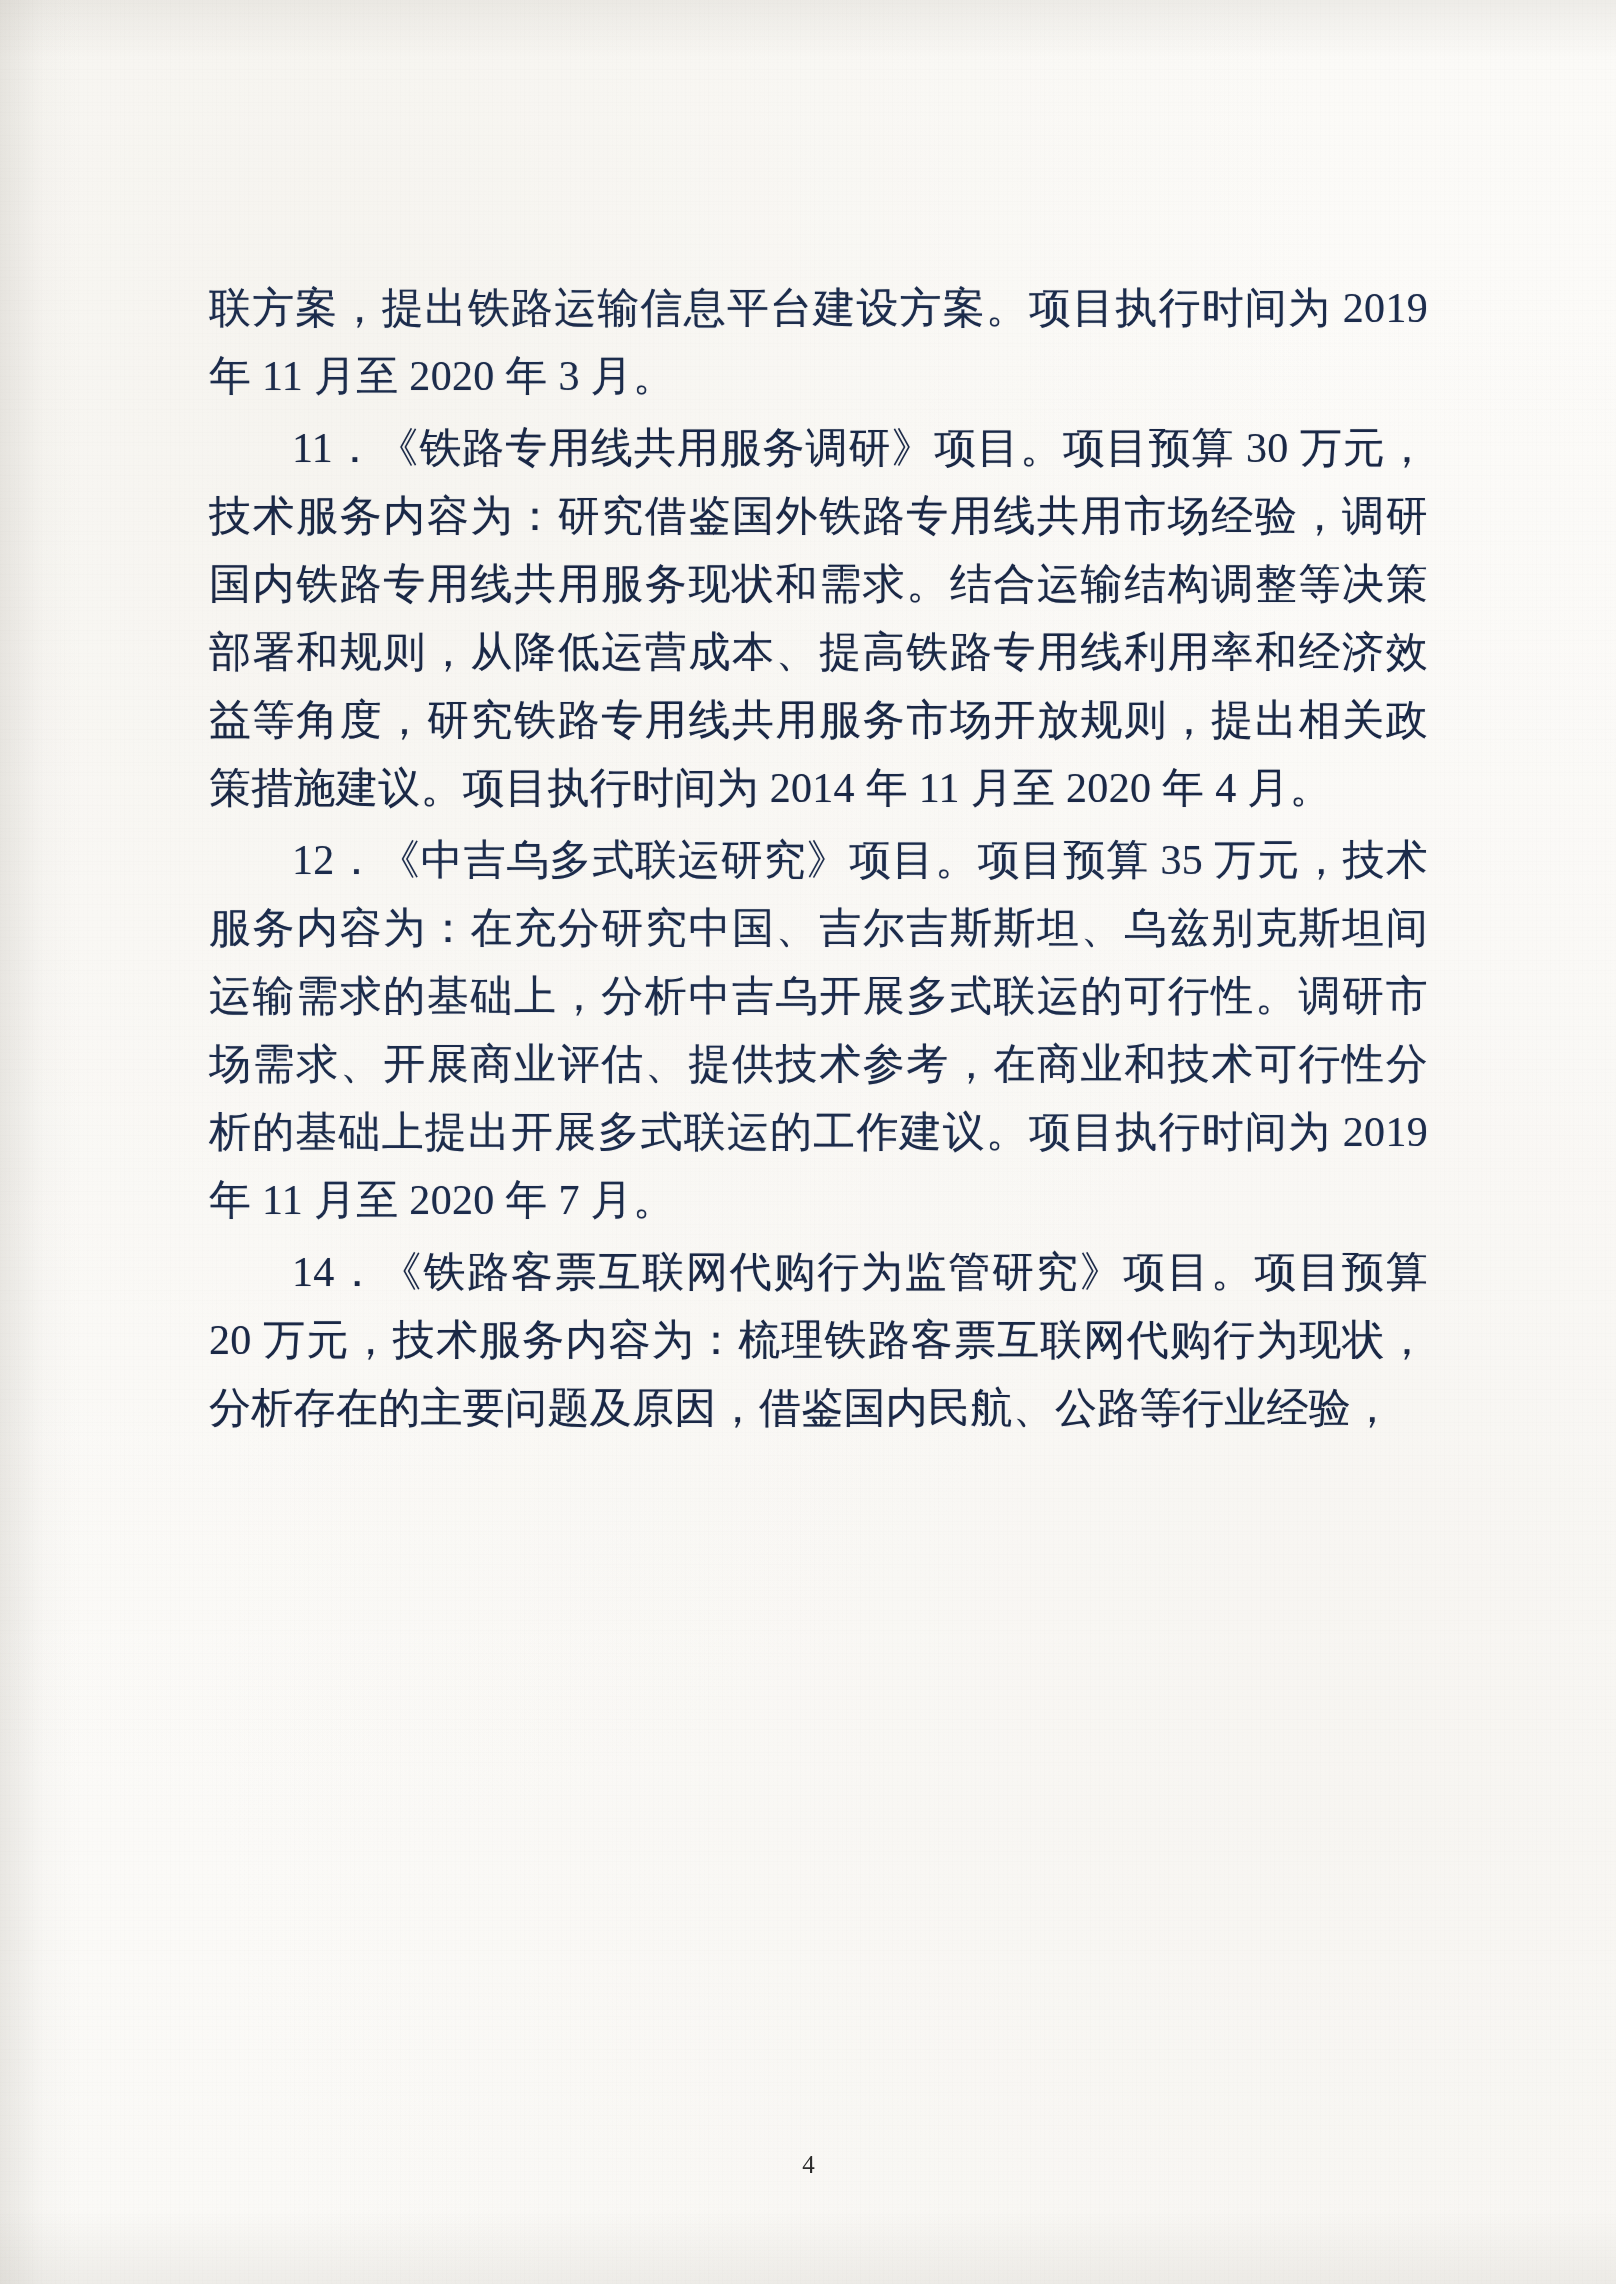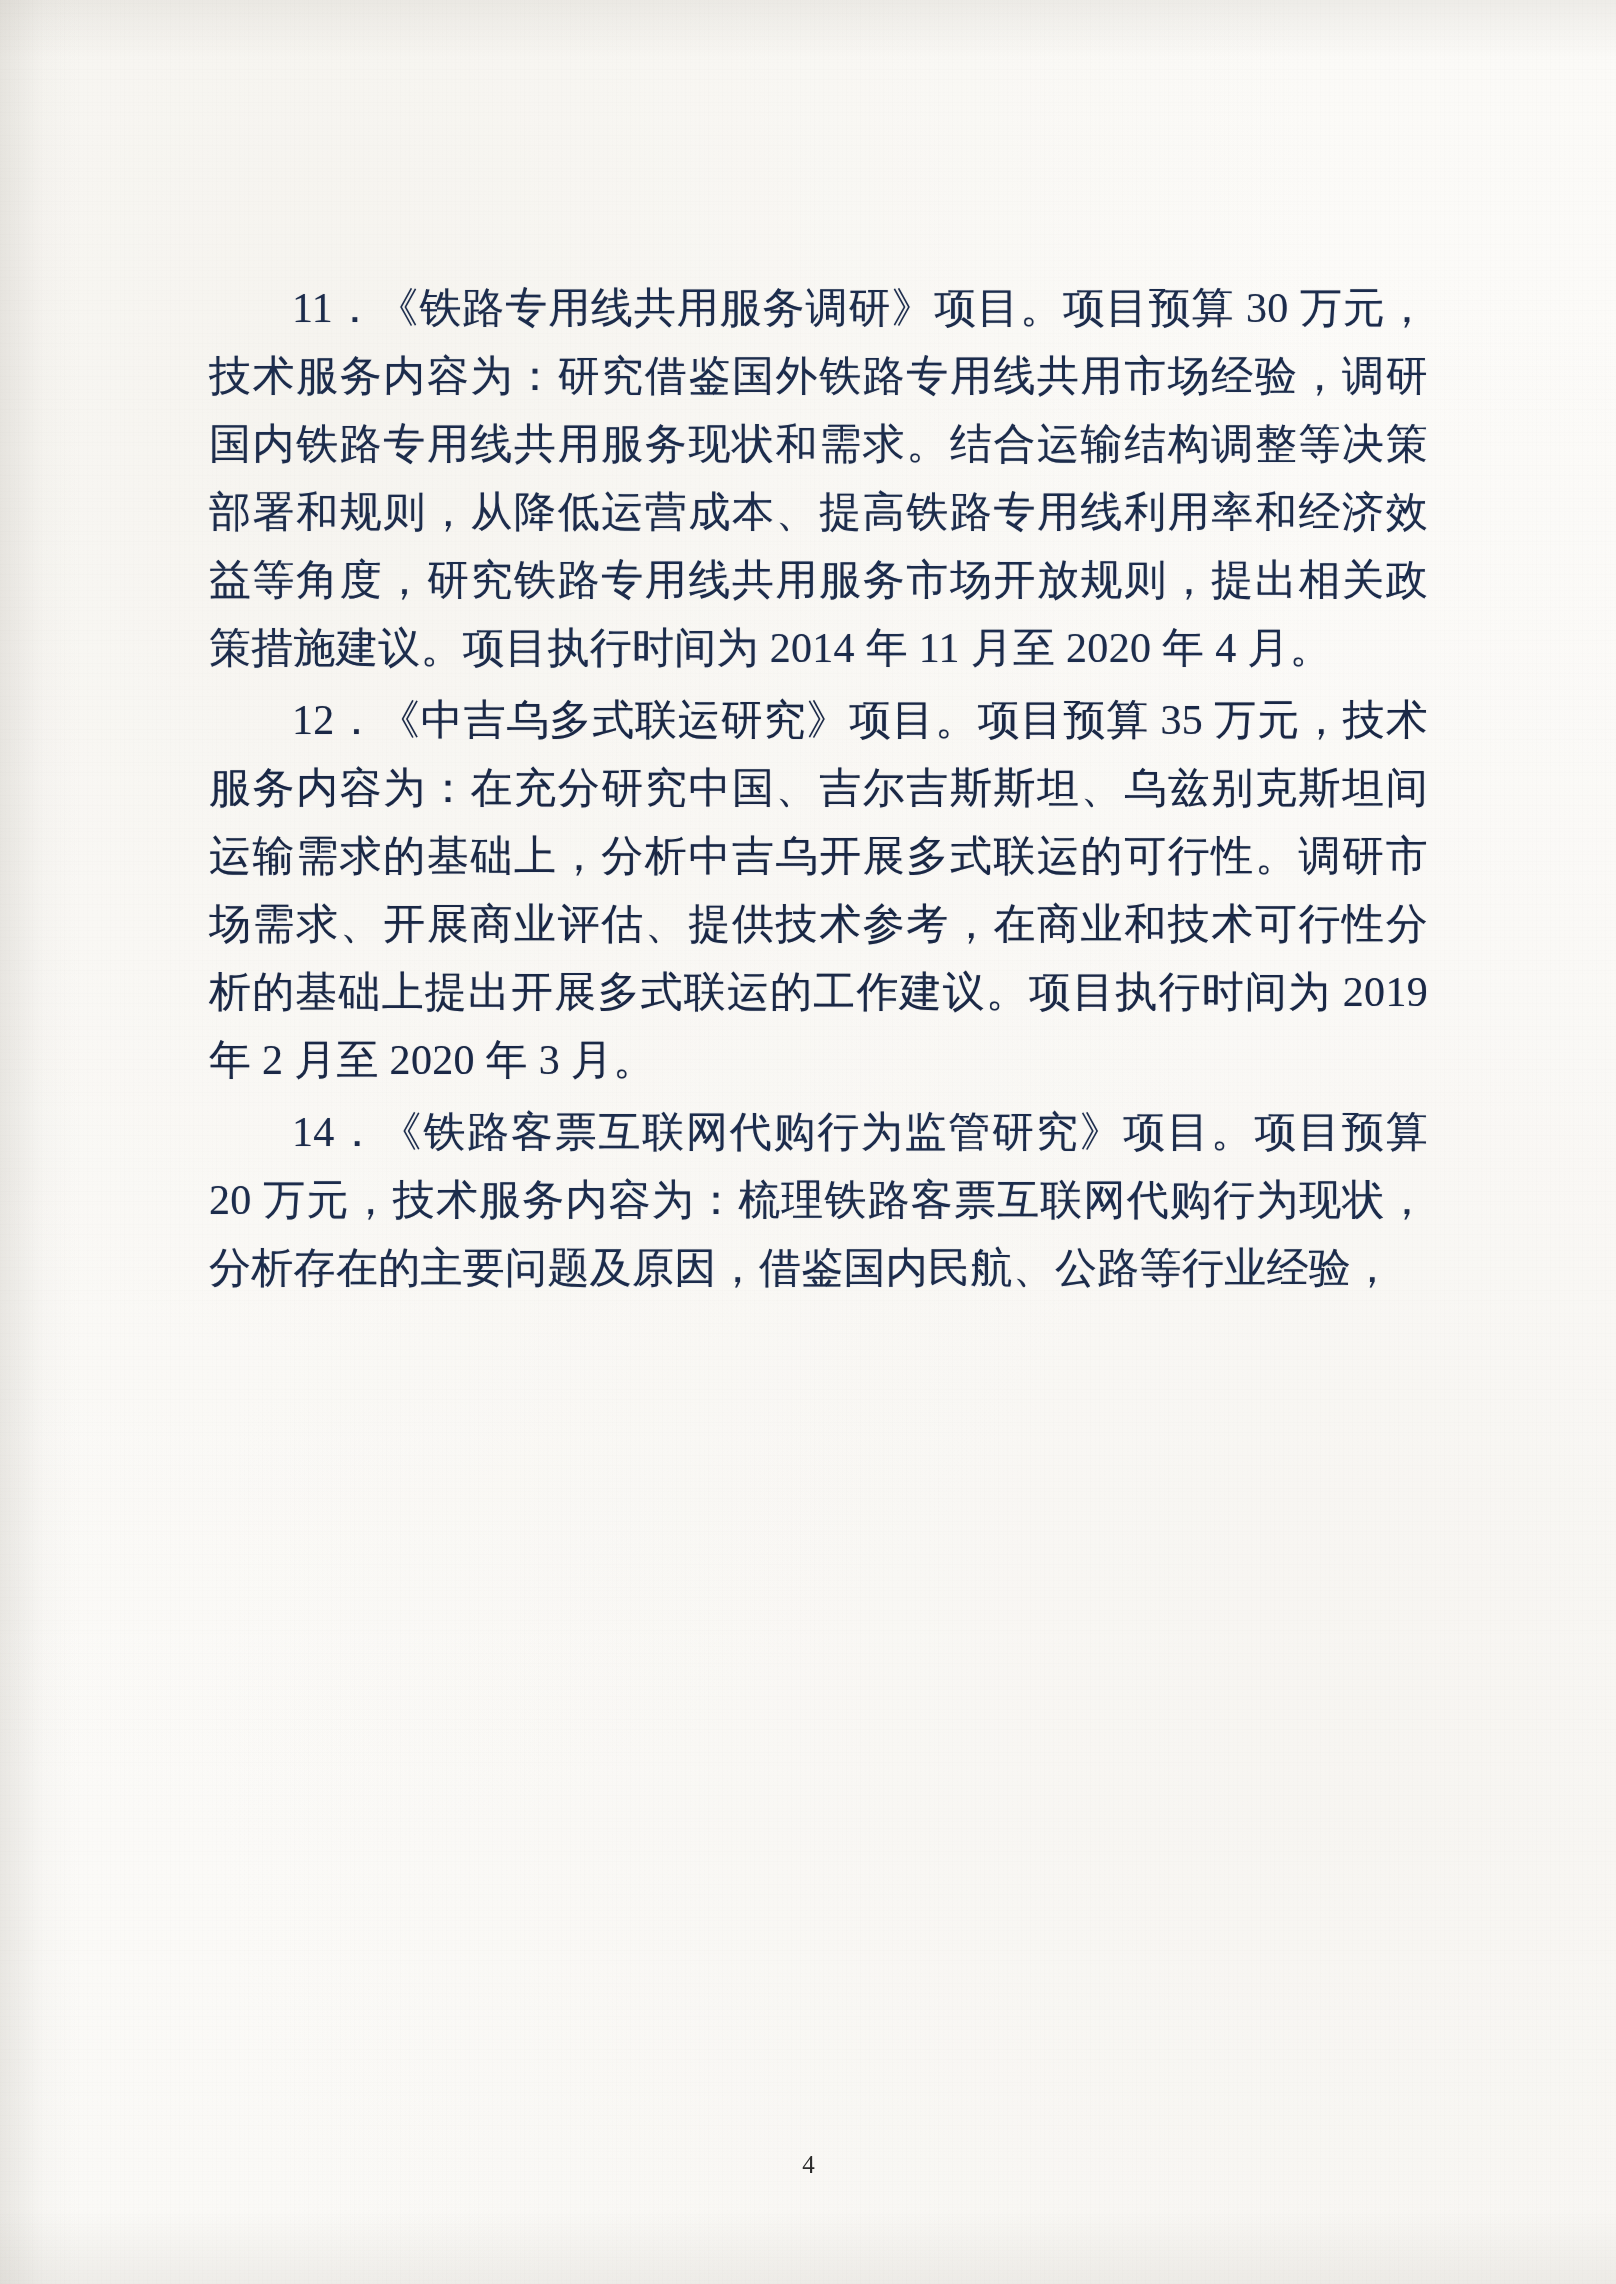--- a/index.html
+++ b/index.html
@@ -88,21 +88,22 @@
 <body>
 
 <div class="page">
 
   <div class="edge-shadow-top"></div>
   <div class="edge-shadow-left"></div>
   <div class="edge-shadow-bottom"></div>
   <div class="paper-noise"></div>
 
   <div class="content">
+    <p class="para">联方案，提出铁路运输信息平台建设方案。项目执行时间为 2019 年 11 月至 2020 年 3 月。</p>
     <p class="para indent">11．《铁路专用线共用服务调研》项目。项目预算 30 万元，技术服务内容为：研究借鉴国外铁路专用线共用市场经验，调研国内铁路专用线共用服务现状和需求。结合运输结构调整等决策部署和规则，从降低运营成本、提高铁路专用线利用率和经济效益等角度，研究铁路专用线共用服务市场开放规则，提出相关政策措施建议。项目执行时间为 2014 年 11 月至 2020 年 4 月。</p>
-    <p class="para indent">12．《中吉乌多式联运研究》项目。项目预算 35 万元，技术服务内容为：在充分研究中国、吉尔吉斯斯坦、乌兹别克斯坦间运输需求的基础上，分析中吉乌开展多式联运的可行性。调研市场需求、开展商业评估、提供技术参考，在商业和技术可行性分析的基础上提出开展多式联运的工作建议。项目执行时间为 2019 年 2 月至 2020 年 3 月。</p>
+    <p class="para indent">12．《中吉乌多式联运研究》项目。项目预算 35 万元，技术服务内容为：在充分研究中国、吉尔吉斯斯坦、乌兹别克斯坦间运输需求的基础上，分析中吉乌开展多式联运的可行性。调研市场需求、开展商业评估、提供技术参考，在商业和技术可行性分析的基础上提出开展多式联运的工作建议。项目执行时间为 2019 年 11 月至 2020 年 7 月。</p>
     <p class="para indent">14．《铁路客票互联网代购行为监管研究》项目。项目预算 20 万元，技术服务内容为：梳理铁路客票互联网代购行为现状，分析存在的主要问题及原因，借鉴国内民航、公路等行业经验，</p>
   </div>
 
   <div class="page-number">4</div>
 
 </div>
 
 
 </body></html>

